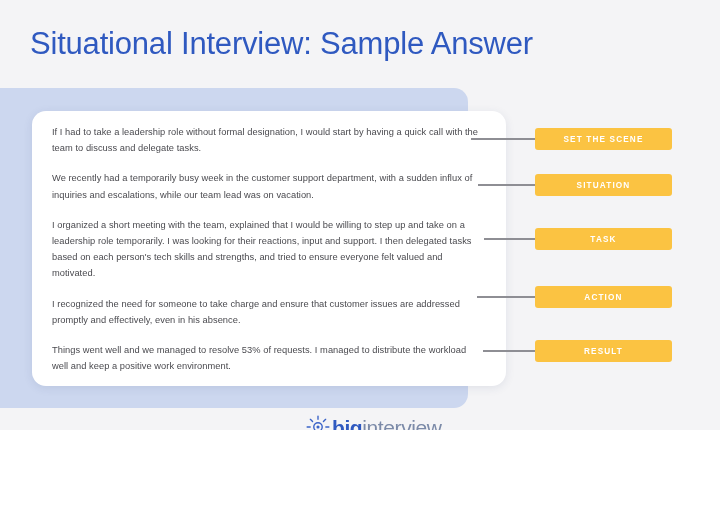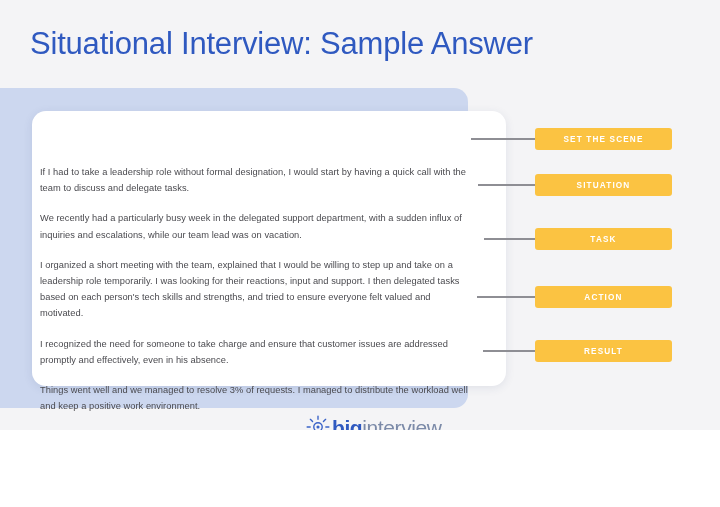--- a/index.html
+++ b/index.html
@@ -61,24 +61,23 @@
     top: 111px;
     width: 474px;
     height: 275px;
     background: #ffffff;
     border-radius: 14px;
     box-shadow: 0 2px 10px rgba(40,60,110,0.10);
   }
 
   .answer-body {
     position: absolute;
-    left: 40px;
+    left: 52px;
     top: 124px;
     width: 430px;
-    margin-top: 40px;
   }
 
   .para {
     color: #4a4a4f;
     font-size: 9.3px;
     line-height: 16.2px;
     margin: 0 0 14px 0;
     letter-spacing: 0.04px;
   }
   .para:last-child { margin-bottom: 0; }
@@ -145,24 +144,24 @@
   <div class="slide-bg"></div>
 
   <div class="page-title">Situational Interview: Sample Answer</div>
 
   <div class="blue-panel"></div>
 
   <div class="answer-card"></div>
 
   <div class="answer-body">
     <p class="para">If I had to take a leadership role without formal designation, I would start by having a quick call with the team to discuss and delegate tasks.</p>
-    <p class="para">We recently had a particularly busy week in the delegated support department, with a sudden influx of inquiries and escalations, while our team lead was on vacation.</p>
+    <p class="para">We recently had a temporarily busy week in the customer support department, with a sudden influx of inquiries and escalations, while our team lead was on vacation.</p>
     <p class="para">I organized a short meeting with the team, explained that I would be willing to step up and take on a leadership role temporarily. I was looking for their reactions, input and support. I then delegated tasks based on each person's tech skills and strengths, and tried to ensure everyone felt valued and motivated.</p>
     <p class="para">I recognized the need for someone to take charge and ensure that customer issues are addressed promptly and effectively, even in his absence.</p>
-    <p class="para">Things went well and we managed to resolve 3% of requests. I managed to distribute the workload well and keep a positive work environment.</p>
+    <p class="para">Things went well and we managed to resolve 53% of requests. I managed to distribute the workload well and keep a positive work environment.</p>
   </div>
 
   <div class="connector" style="left:471px; top:138px; width:64px;"></div>
   <div class="connector" style="left:478px; top:184px; width:57px;"></div>
   <div class="connector" style="left:484px; top:238px; width:51px;"></div>
   <div class="connector" style="left:477px; top:296px; width:58px;"></div>
   <div class="connector" style="left:483px; top:350px; width:52px;"></div>
 
   <div class="badge" style="top:128px;">SET THE SCENE</div>
   <div class="badge" style="top:228px;">TASK</div>

